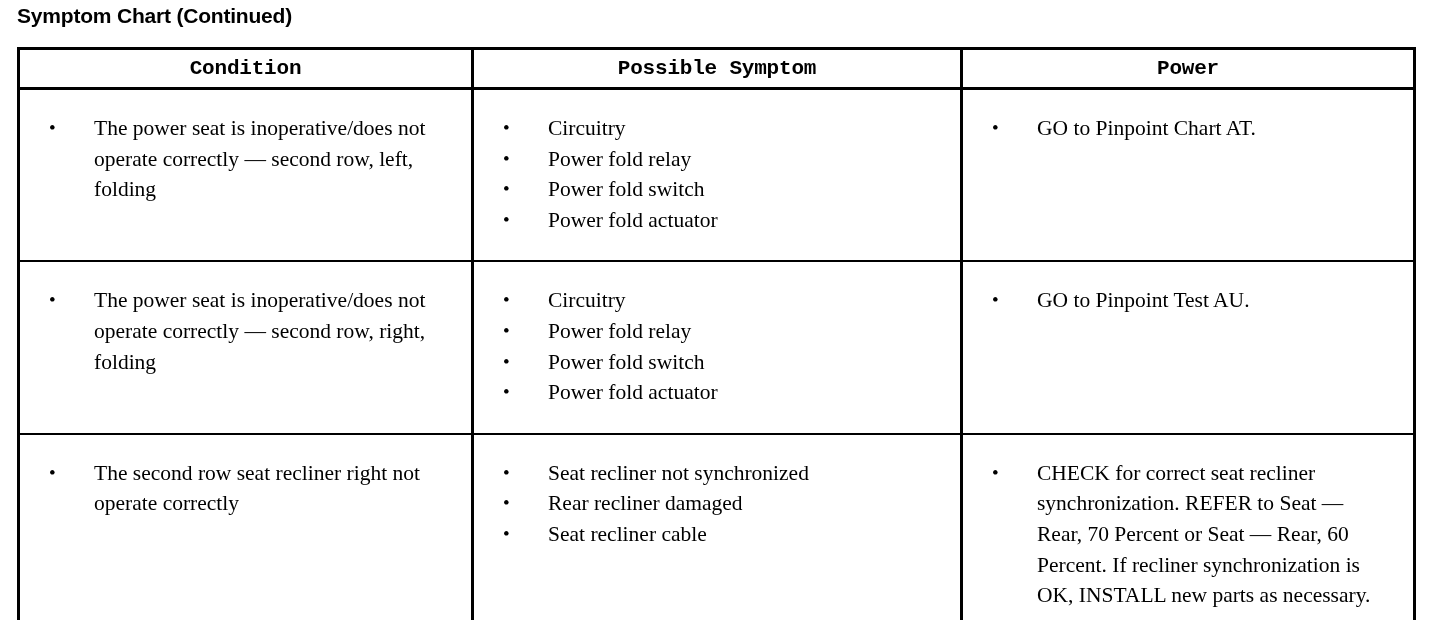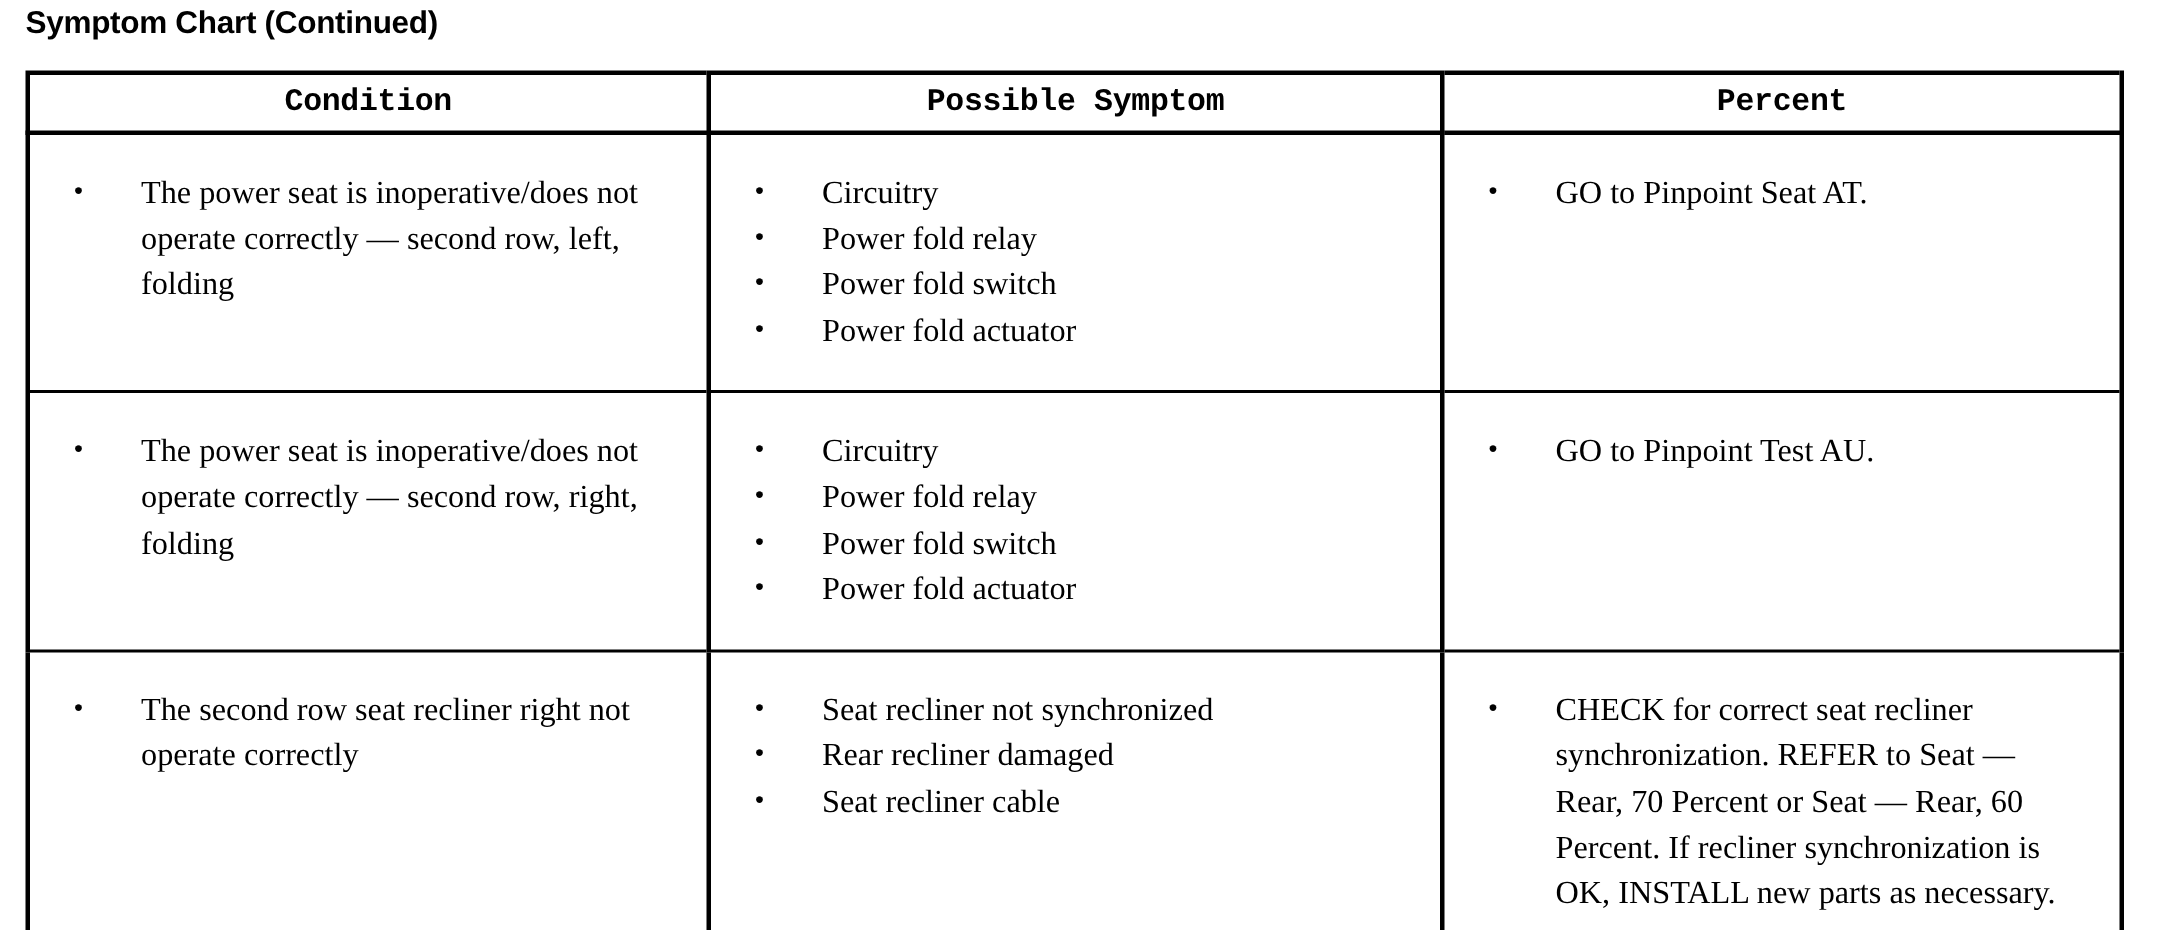--- a/index.html
+++ b/index.html
@@ -102,21 +102,21 @@
   <table class="symptom-table">
     <colgroup>
       <col class="c-condition">
       <col class="c-sources">
       <col class="c-action">
     </colgroup>
     <thead>
       <tr>
         <th>Condition</th>
         <th>Possible Symptom</th>
-        <th>Percent</th>
+        <th>Power</th>
       </tr>
     </thead>
     <tbody>
 
       <tr>
         <td>
           <div class="cell">
             <ul class="bullets">
               <li>The power seat is inoperative/does not operate correctly — second row, left, folding</li>
             </ul>
@@ -128,21 +128,21 @@
               <li>Circuitry</li>
               <li>Power fold relay</li>
               <li>Power fold switch</li>
               <li>Power fold actuator</li>
             </ul>
           </div>
         </td>
         <td>
           <div class="cell action-cell">
             <ul class="bullets">
-              <li>GO to Pinpoint Seat AT.</li>
+              <li>GO to Pinpoint Chart AT.</li>
             </ul>
           </div>
         </td>
       </tr>
 
       <tr>
         <td>
           <div class="cell">
             <ul class="bullets">
               <li>The power seat is inoperative/does not operate correctly — second row, right, folding</li>

